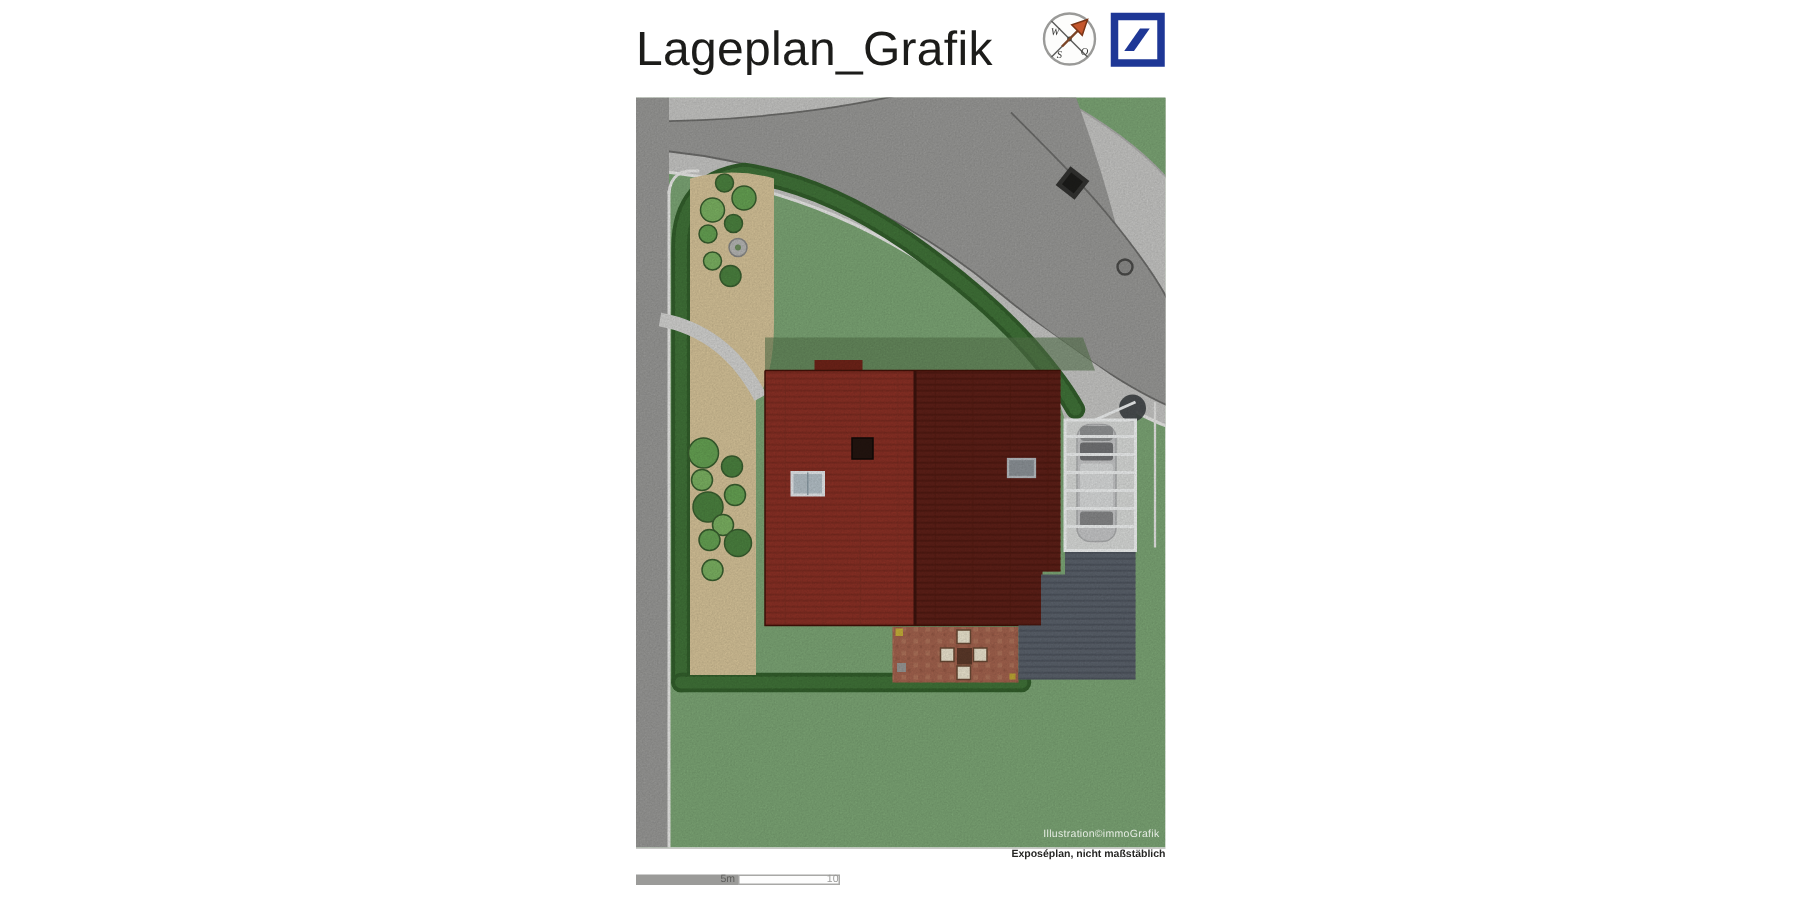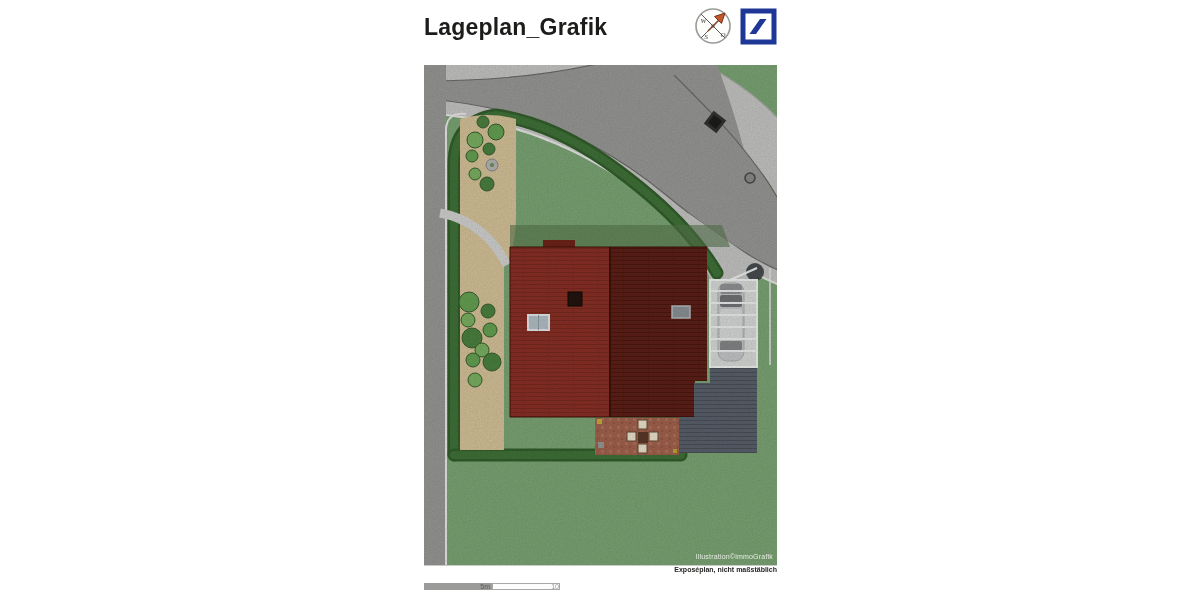--- a/index.html
+++ b/index.html
@@ -1,18 +1,18 @@
 <!DOCTYPE html>
 <html style="--ink: #1c1c1a; --lawn: #7ea877; --hedge: #33602c; --hedge_light: #4a8040; --road: #9b9b99; --shoulder: #c9c9c7; --curb: #6e6e6c; --white_line: #ededeb; --bed: #d9c69b; --roof_left: #8d3126; --roof_right: #5f2018; --terrace: #5c636d; --carport: #d9dbdb; --patio: #a5644f; --chair: #efe8d2; --db_blue: #1e3796; --compass_arrow: #c4562c;"><head>
 <meta charset="utf-8">
 <style>
   html,body{margin:0;padding:0;background:#ffffff;}
   .page{position:relative;width:1200px;height:600px;background:#fff;overflow:hidden;
         font-family:"Liberation Sans",sans-serif;}
-  .title{position:absolute;left:424px;top:14px;font-size:23px;font-weight:bold;
+  .title{position:absolute;left:424px;top:14px;font-size:32px;font-weight:normal;
          color:var(--ink);letter-spacing:.2px;}
   .compass{position:absolute;left:694px;top:7px;width:38px;height:38px;}
   .dblogo{position:absolute;left:740px;top:8px;width:37px;height:37px;}
   .planwrap{position:absolute;left:424px;top:65px;width:353px;height:500px;
             border-bottom:1px solid #c9c9c7;}
   .credit{position:absolute;right:4px;bottom:5px;font-size:7px;color:rgba(235,240,233,.95);
           letter-spacing:.2px;}
   .disclaimer{position:absolute;left:424px;top:566px;width:353px;text-align:right;
               font-size:7px;font-weight:bold;color:#262624;}
   .scalebar{position:absolute;left:424px;top:583px;width:137px;height:7px;}

